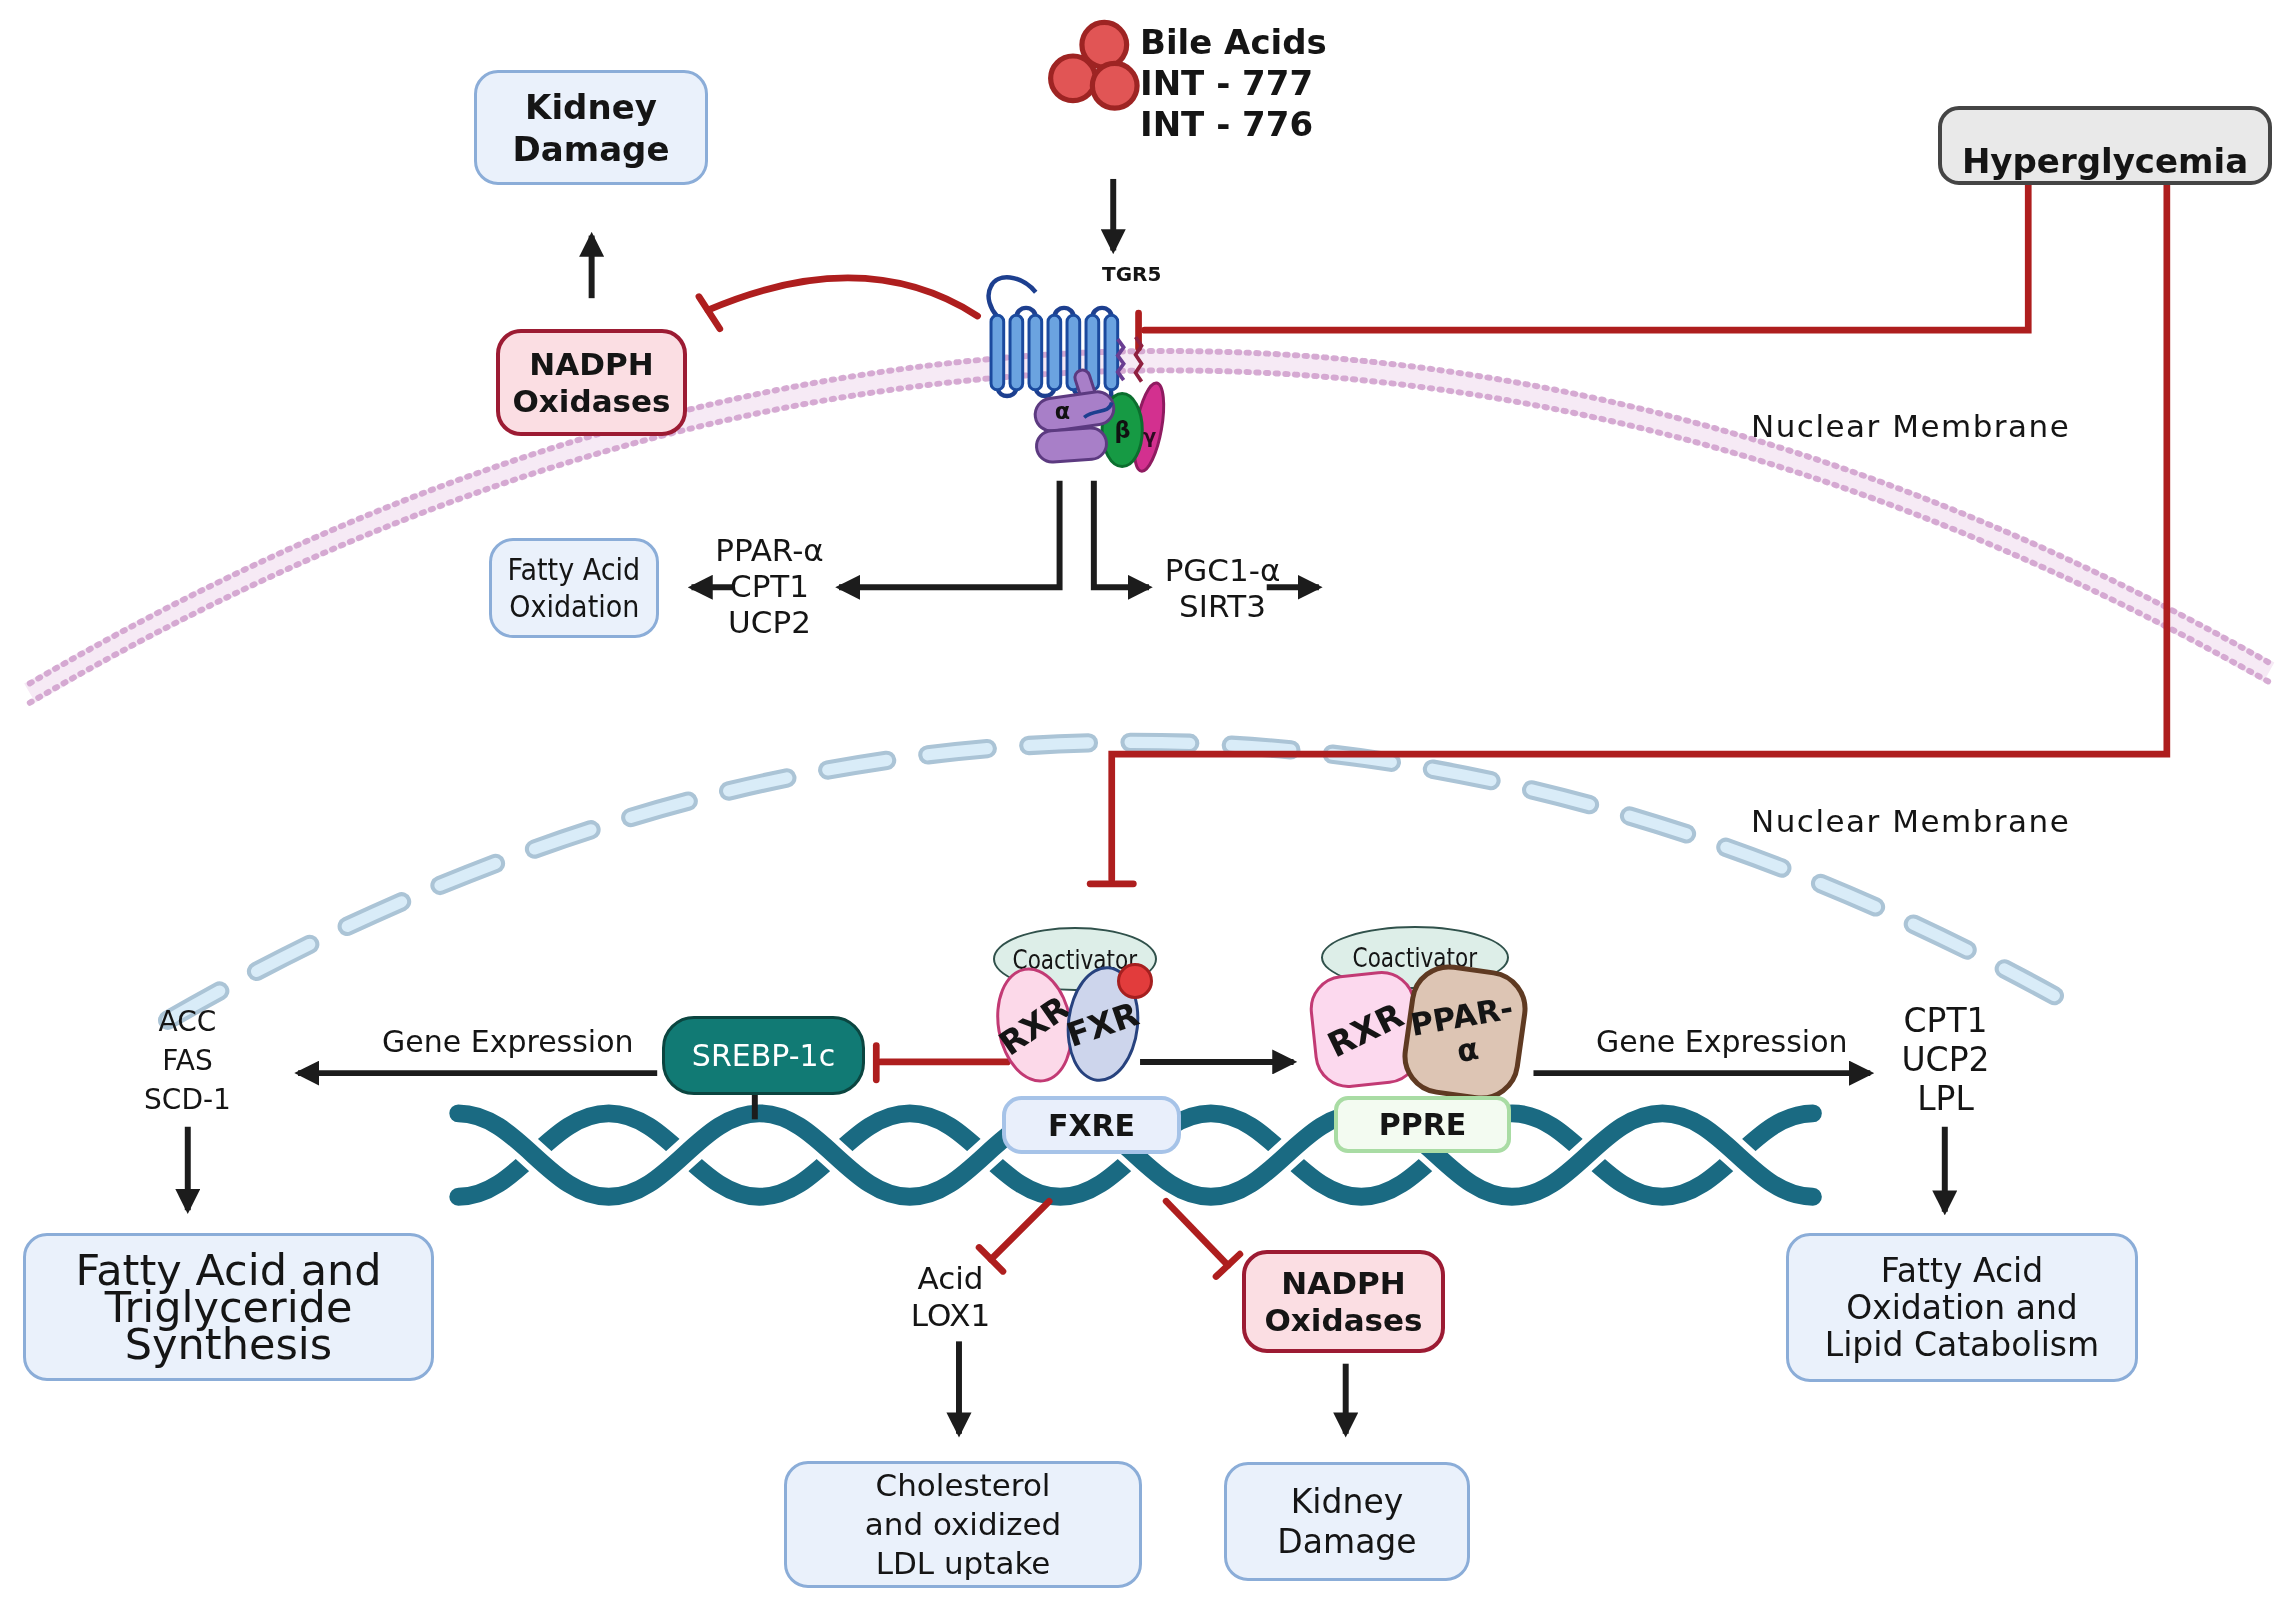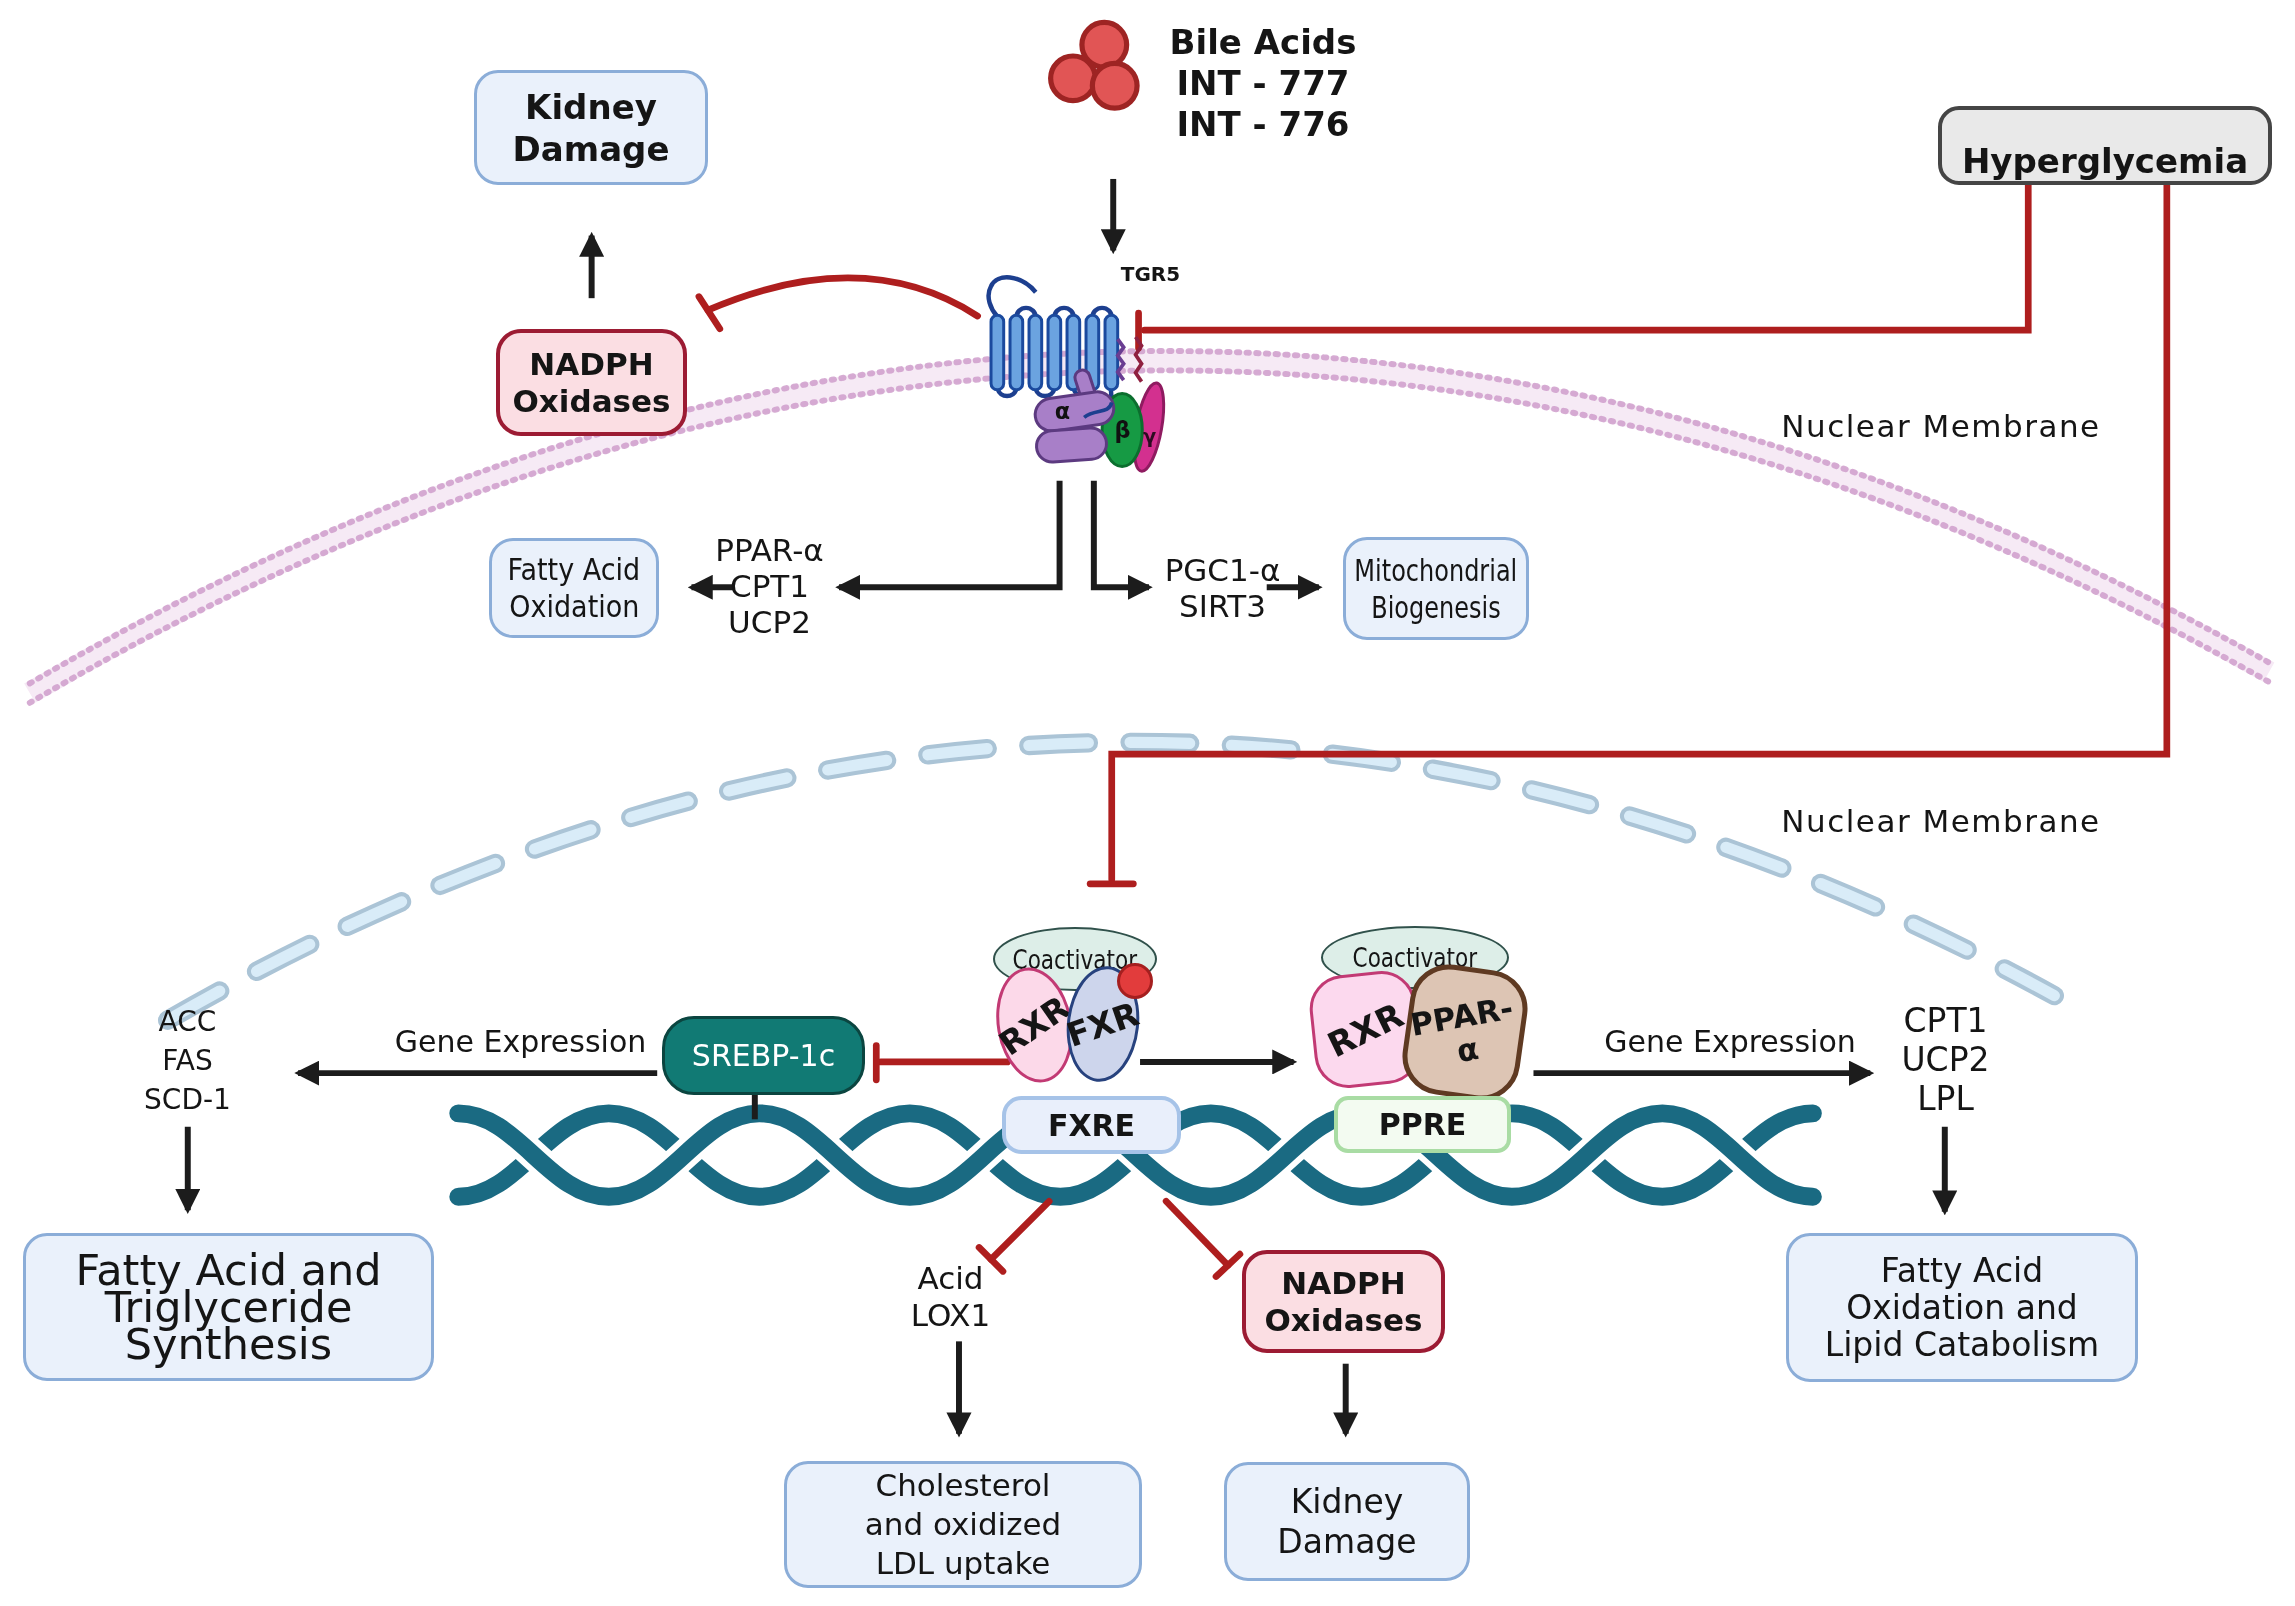--- a/index.html
+++ b/index.html
@@ -1,20 +1,20 @@
 <!DOCTYPE html>
 <html style="font-size:12px"><head>
 <meta charset="utf-8">
 <style>
   html,body{margin:0;padding:0;background:#ffffff;}
   #stage{position:relative;width:2295px;height:1606px;background:#ffffff;overflow:hidden;
          font-family:"DejaVu Sans",sans-serif;color:#151515;}
   #layer-svg{position:absolute;left:0;top:0;width:2295px;height:1606px;}
   .abs{position:absolute;}
-  .lbl{position:absolute;text-align:center;}
+  .lbl{position:absolute;text-align:left;}
   .box{position:absolute;display:flex;flex-direction:column;justify-content:center;
        align-items:center;text-align:center;box-sizing:border-box;}
   .box span{display:block;}
   .box-blue{background:#eaf1fb;border:3.7px solid #8badd8;border-radius:24px;}
   .box-pink{background:#fbdee3;border:4.5px solid #9c1b33;border-radius:25px;}
   .box-gray{background:#e9e9e9;border:4.5px solid #454545;border-radius:21px;font-weight:bold;justify-content:flex-end;}
   .box-teal{background:#117a74;border:3.7px solid #0b4540;border-radius:32px;color:#ffffff;}
   .box-fxre{background:#e9effb;border:4.5px solid #a6c3e8;border-radius:19.4px;font-weight:bold;}
   .box-ppre{background:#f3fbf1;border:4.5px solid #a9dca4;border-radius:14px;font-weight:bold;}
   .oval{border-radius:50%;}
@@ -160,24 +160,20 @@
     <span>PPAR-α</span>
     <span>CPT1</span>
     <span>UCP2</span>
   </div>
 
   <div class="list" style="left:1159px;top:552px;width:127px;font-size:31px;line-height:36px;">
     <span>PGC1-α</span>
     <span>SIRT3</span>
   </div>
 
-  <div class="box box-blue" style="left:1343px;top:537px;width:186px;height:103px;font-size:30px;line-height:37px;">
-    <span class="sq">Mitochondrial</span>
-    <span class="sq">Biogenesis</span>
-  </div>
 
   <div class="lbl" style="left:1751px;top:803px;width:380px;font-size:31px;letter-spacing:1.5px;">Nuclear Membrane</div>
 
   <div class="box oval" style="left:993px;top:927px;width:164px;height:64px;background:#ddeee8;border:2.2px solid #30514b;font-size:27px;">
     <span class="sq">Coactivator</span>
   </div>
 
   <div class="box oval" style="left:997px;top:967px;width:75px;height:116px;background:#fcd9e9;border:3.7px solid #c23a74;transform:rotate(-10deg);font-size:33px;font-weight:bold;">
     <span style="transform:rotate(-25deg);">RXR</span>
   </div>

